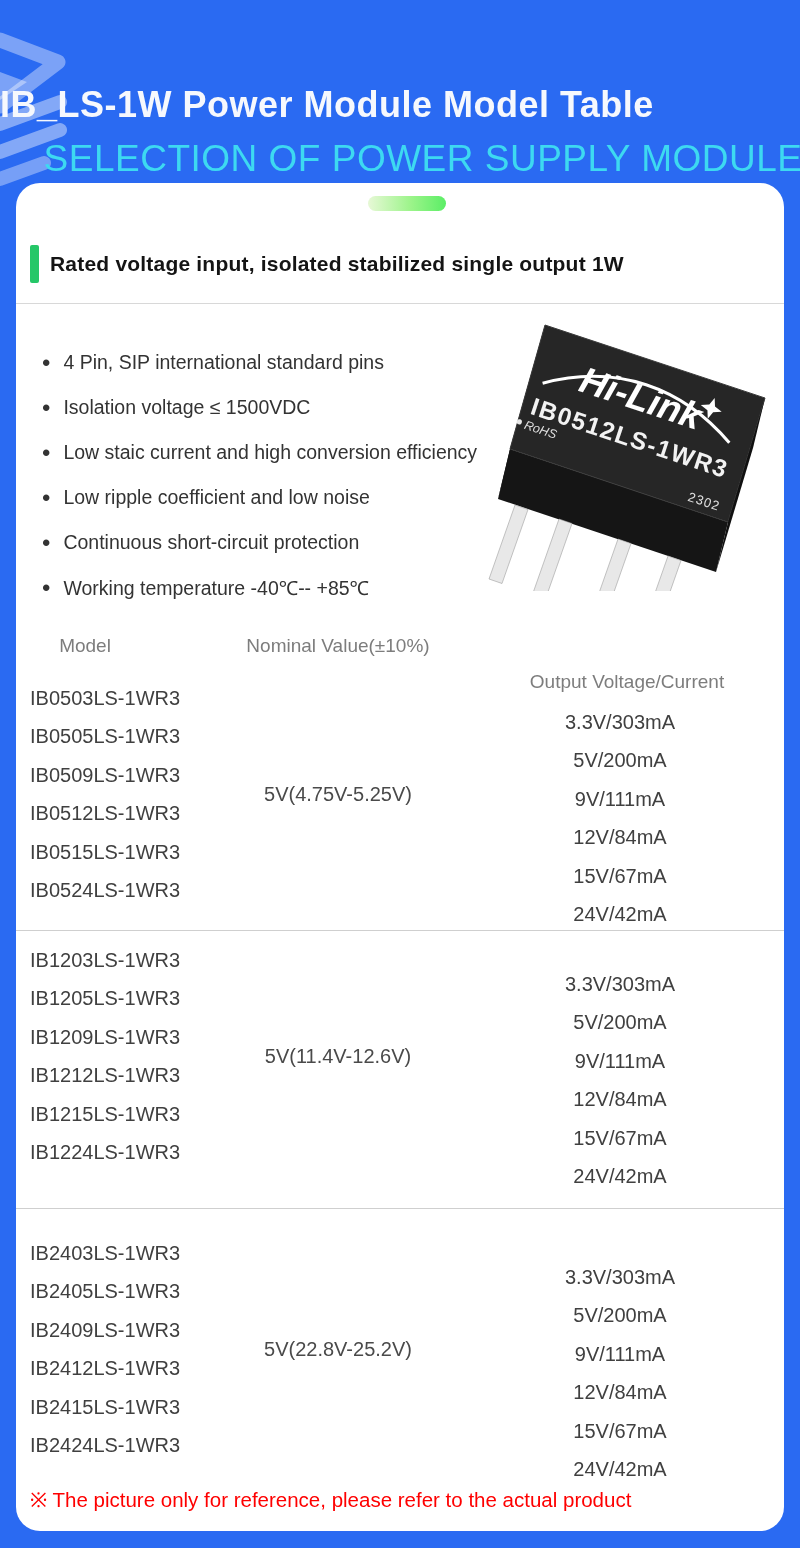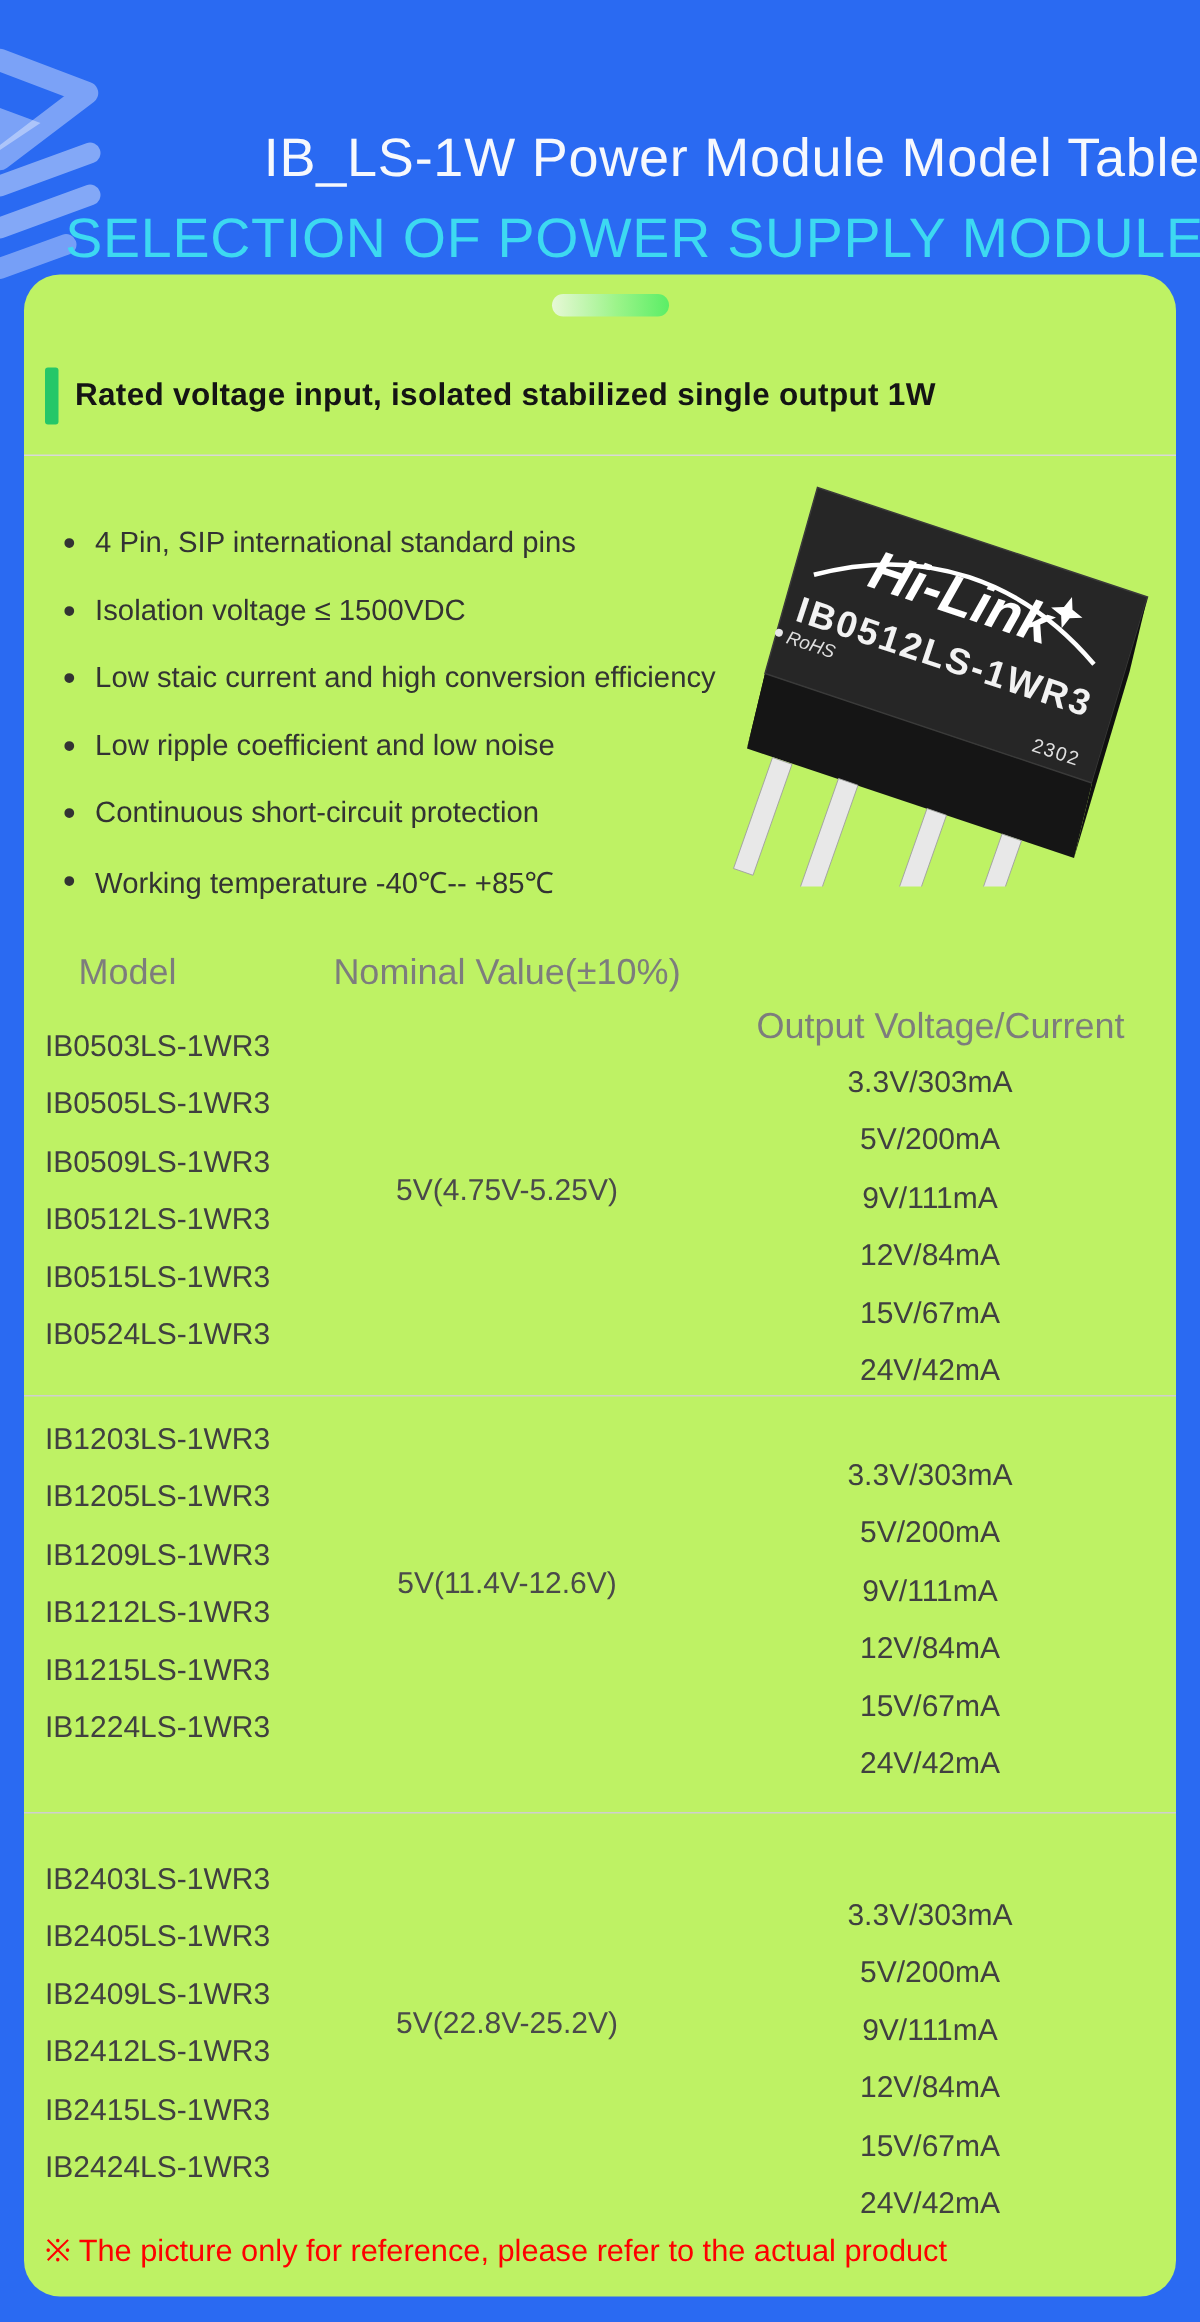--- a/index.html
+++ b/index.html
@@ -7,32 +7,32 @@
     width:800px;height:1548px;
     background:#2a6af2;
     font-family:"Liberation Sans",sans-serif;
     position:relative;overflow:hidden;
     -webkit-font-smoothing:antialiased;
   }
   
   .deco{position:absolute;left:0;top:16px;}
   .page-title{
     position:absolute;top:84px;left:0;width:100%;
-    text-align:right;color:#f6f8fd;
-    font-size:36px;font-weight:normal;letter-spacing:.5px;
+    text-align:left;color:#f6f8fd;
+    font-size:36px;font-weight:bold;letter-spacing:.5px;
   }
   .page-subtitle{
     position:absolute;top:138px;left:0;width:100%;
     text-align:center;color:#3dd9f1;
     font-size:37px;font-weight:normal;letter-spacing:.5px;padding-left:23px;
   }
   
   .card{
     position:absolute;left:16px;top:183px;width:768px;height:1348px;
-    background:#bef264;border-radius:24px;
+    background:#ffffff;border-radius:24px;
   }
   .pill{
     position:absolute;top:13px;left:352px;width:78px;height:15px;
     border-radius:8px;
     background:linear-gradient(90deg,#e7f8d6 0%,#9cf48a 55%,#5bee66 100%);
   }
   .section-head{
     position:absolute;top:62px;left:14px;
     display:flex;align-items:center;gap:11px;
   }
@@ -41,21 +41,21 @@
   .divider{position:absolute;top:120px;left:0;width:100%;height:1px;background:#d8d8d8;}
   
   .features{position:absolute;top:157px;left:26px;margin:0;padding:0;list-style:none;}
   .features li{height:45px;display:flex;align-items:center;white-space:nowrap;
     font-size:19.5px;color:#333333;}
   .features .dot{font-size:24px;color:#333;margin-right:13px;line-height:1;}
   
   .module-wrap{position:absolute;left:450px;top:116px;width:330px;height:292px;}
   
   .thead{position:absolute;top:452px;left:0;right:0;height:28px;
-    font-size:24px;color:#7d7d7d;}
+    font-size:19px;color:#7d7d7d;}
   .thead .hc{position:absolute;text-align:center;}
   .h-model{left:14px;width:110px;}
   .h-nominal{left:172px;width:300px;}
   .h-output{left:461px;width:300px;margin-top:36px;}
   .tgroup{position:absolute;left:0;right:0;}
   .g1{top:504px;height:231px;}
   .g2{top:766px;height:230px;}
   .g3{top:1059px;height:230px;}
   .trow{position:relative;height:38.4px;display:flex;align-items:flex-start;}
   .cell-model{padding-left:14px;font-size:20px;color:#404040;}

